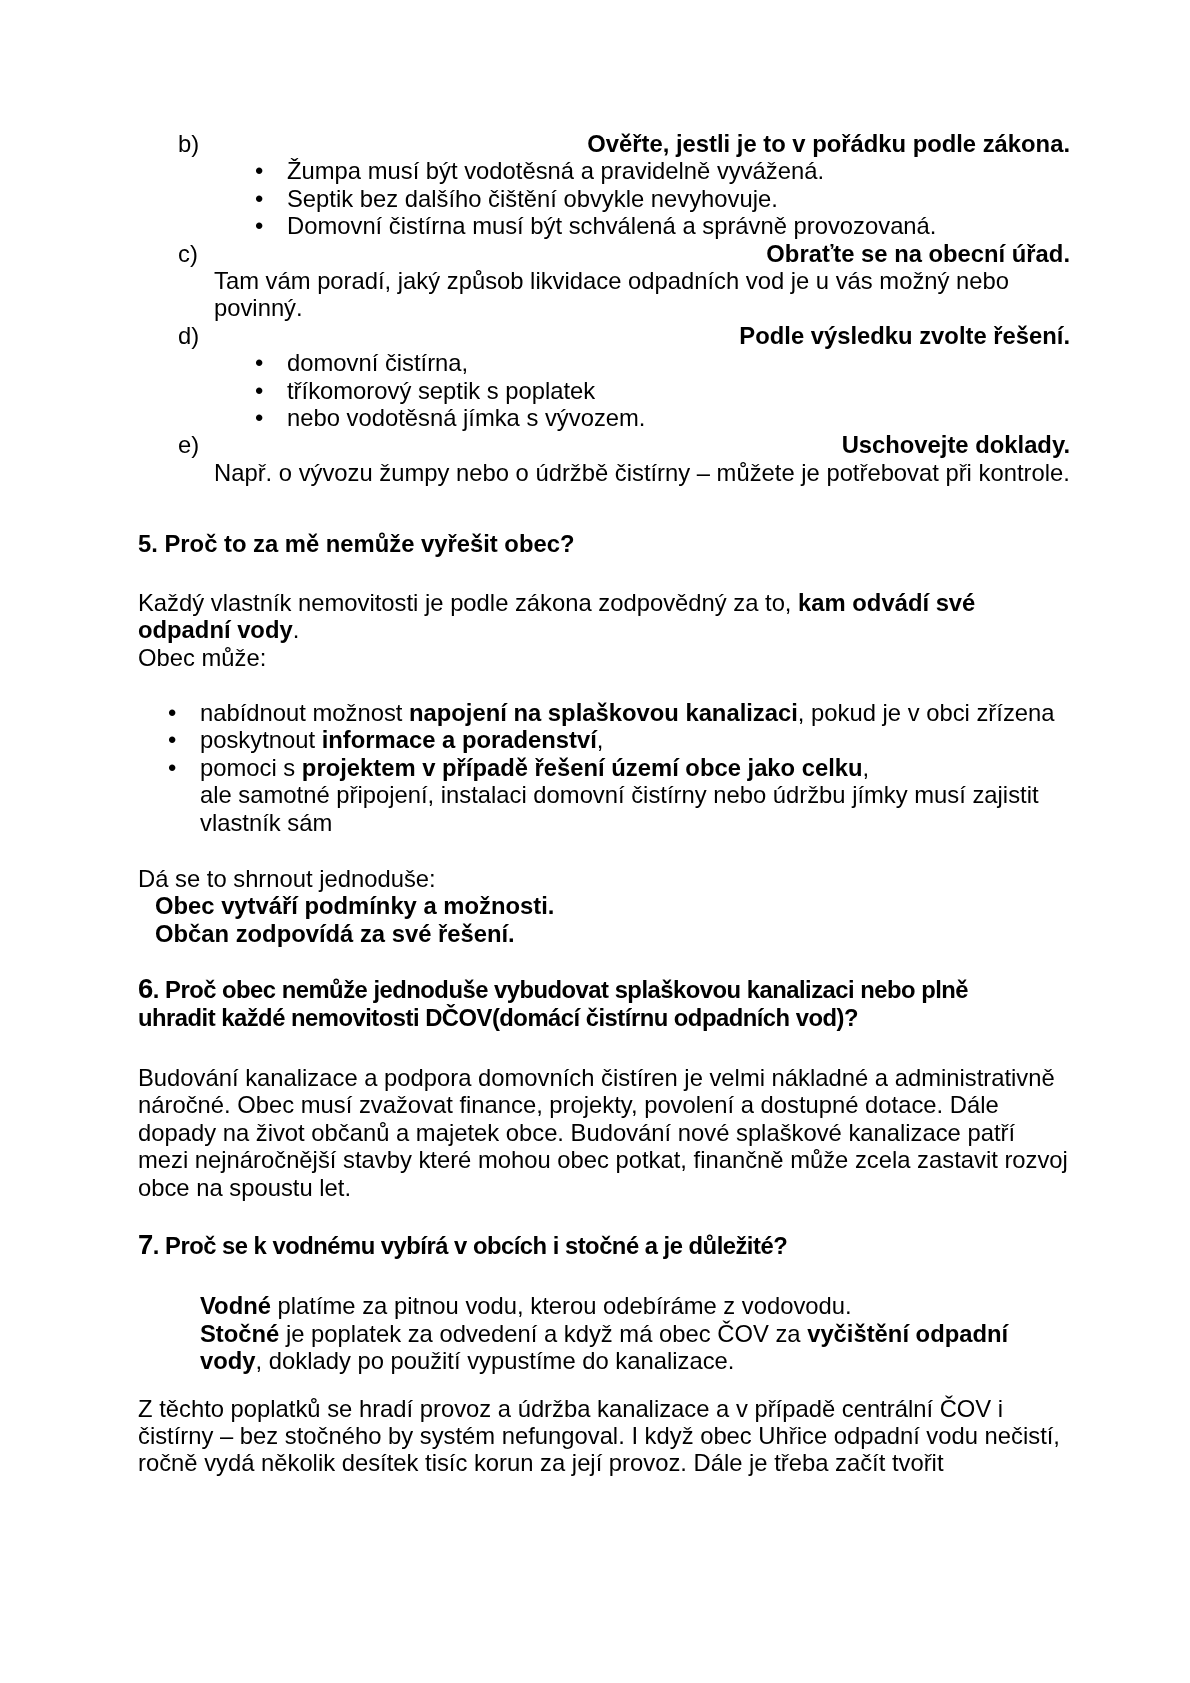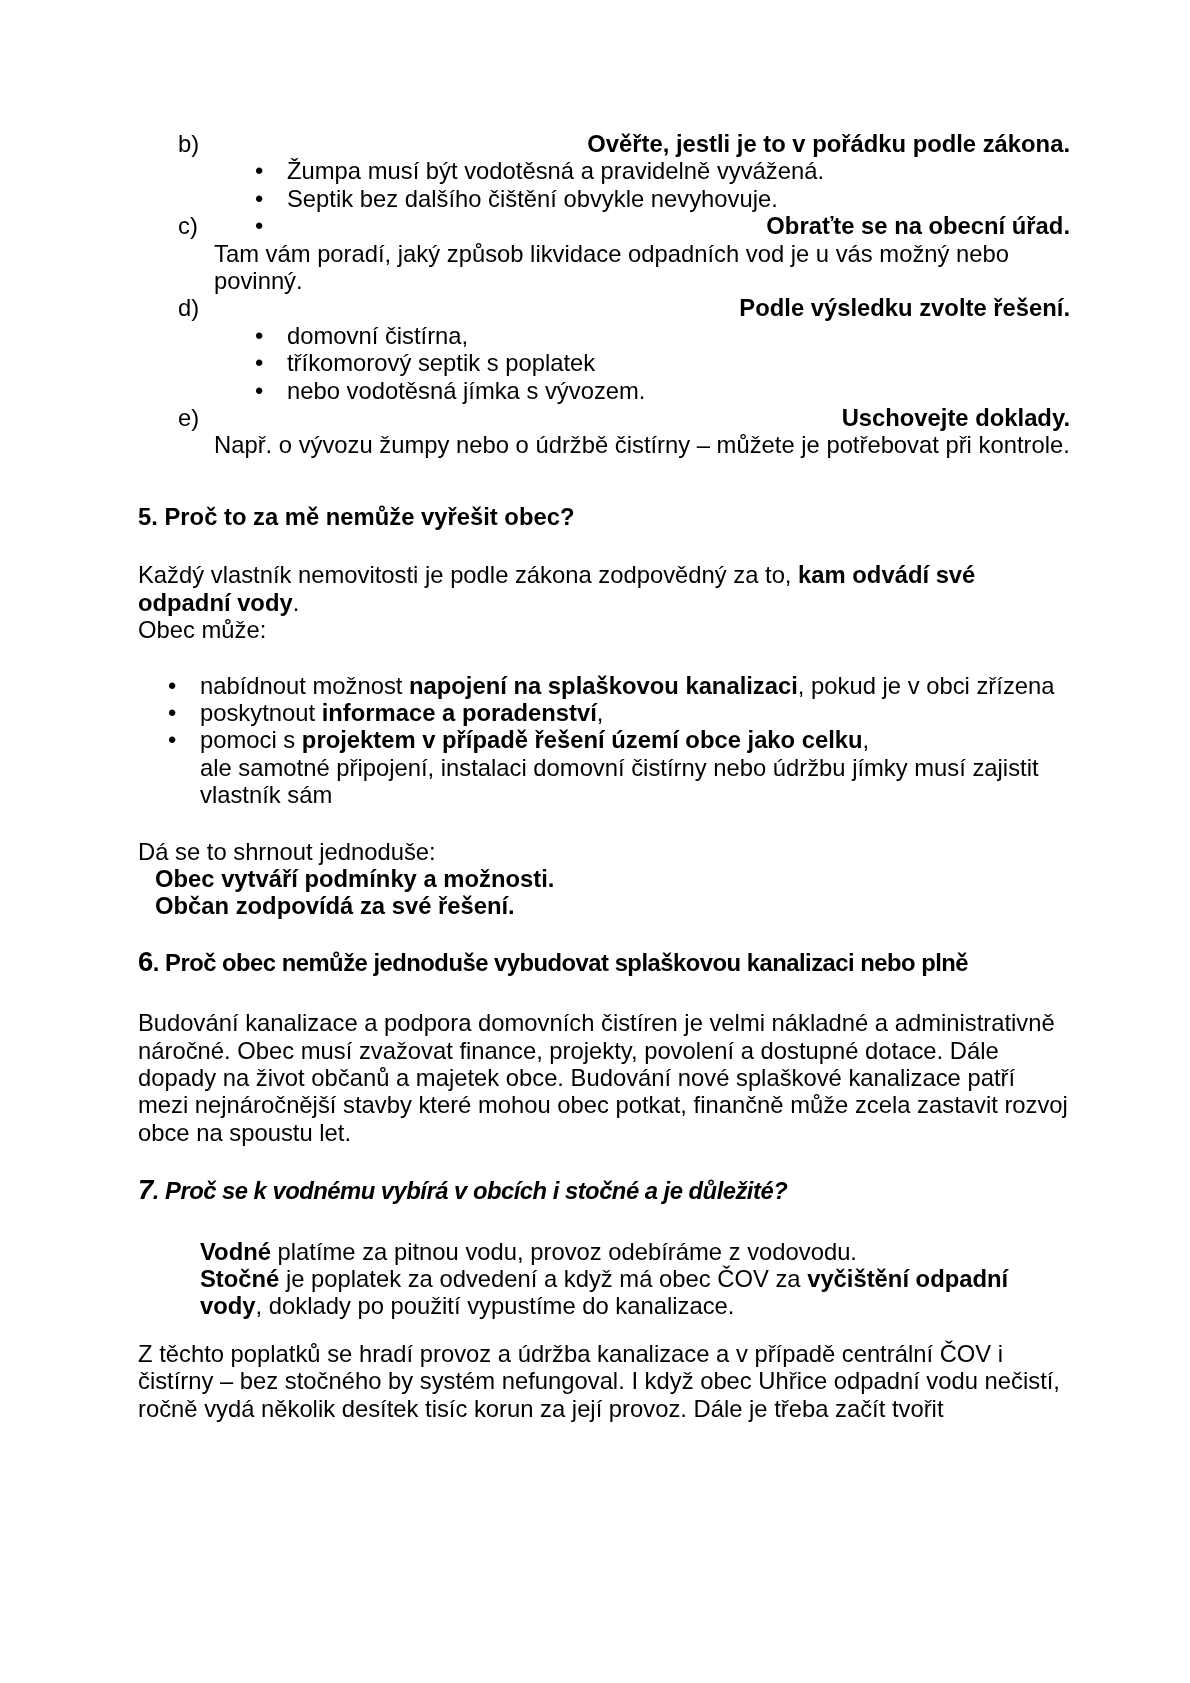--- a/index.html
+++ b/index.html
@@ -42,21 +42,21 @@
   .hnum { font-size: 27.5px; }
   .hcond { letter-spacing: -0.5px; }
   .hline { display: block; }
 
   .sec5-heading { margin-top: 44px; margin-bottom: 31px; }
   .q5-bullets { margin-top: 28px; }
   .summary-intro { margin-top: 29px; }
   .summary-line { padding-left: 17px; font-weight: bold; }
 
   .sec6-heading { margin-top: 28px; margin-bottom: 33px; }
-  .sec7-heading { margin-top: 30px; margin-bottom: 33px; font-style: italic; }
+  .sec7-heading { margin-top: 30px; margin-bottom: 33px; }
 
   .indent-block { padding-left: 62px; }
   .closing-para { margin-top: 20px; }
 </style>
 </head>
 <body>
 
 <div class="page">
 
   <div class="abc-item">
@@ -65,20 +65,21 @@
     <div class="sub-bullet">
       <span class="marker">•</span>
       <span>Žumpa musí být vodotěsná a pravidelně vyvážená.</span>
     </div>
     <div class="sub-bullet">
       <span class="marker">•</span>
       <span>Septik bez dalšího čištění obvykle nevyhovuje.</span>
     </div>
     <div class="sub-bullet">
       <span class="marker">•</span>
+      <span>Domovní čistírna musí být schválená a správně provozovaná.</span>
     </div>
   </div>
 
   <div class="abc-item">
     <span class="abc-letter">c)</span>
     <div class="bold">Obraťte se na obecní úřad.</div>
     <div>Tam vám poradí, jaký způsob likvidace odpadních vod je u vás možný nebo povinný.</div>
   </div>
 
   <div class="abc-item">
@@ -126,31 +127,32 @@
     </div>
     <div class="l1-cont">ale samotné připojení, instalaci domovní čistírny nebo údržbu jímky musí zajistit vlastník sám</div>
   </div>
 
   <div class="summary-intro">Dá se to shrnout jednoduše:</div>
   <div class="summary-line">Obec vytváří podmínky a možnosti.</div>
   <div class="summary-line">Občan zodpovídá za své řešení.</div>
 
   <div class="heading sec6-heading">
     <span class="hline hcond"><span class="hnum">6</span><span>. Proč obec nemůže jednoduše vybudovat splaškovou kanalizaci nebo plně</span></span>
+    <span class="hline hcond">uhradit každé nemovitosti DČOV(domácí čistírnu odpadních vod)?</span>
   </div>
 
   <div>Budování kanalizace a podpora domovních čistíren je velmi nákladné a administrativně náročné. Obec musí zvažovat finance, projekty, povolení a dostupné dotace. Dále dopady na život občanů a majetek obce. Budování nové splaškové kanalizace patří mezi nejnáročnější stavby které mohou obec potkat, finančně může zcela zastavit rozvoj obce na spoustu let.</div>
 
   <div class="heading sec7-heading">
     <span class="hline hcond"><span class="hnum">7</span><span>. Proč se k vodnému vybírá v obcích i stočné a je důležité?</span></span>
   </div>
 
   <div class="indent-block">
     <div>
-      <span class="bold">Vodné</span><span> platíme za pitnou vodu, provoz odebíráme z vodovodu.</span>
+      <span class="bold">Vodné</span><span> platíme za pitnou vodu, kterou odebíráme z vodovodu.</span>
     </div>
     <div>
       <span class="bold">Stočné</span><span> je poplatek za odvedení a když má obec ČOV za </span><span class="bold">vyčištění odpadní vody</span><span>, doklady po použití vypustíme do kanalizace.</span>
     </div>
   </div>
 
   <div class="closing-para">Z těchto poplatků se hradí provoz a údržba kanalizace a v případě centrální ČOV i čistírny – bez stočného by systém nefungoval. I když obec Uhřice odpadní vodu nečistí, ročně vydá několik desítek tisíc korun za její provoz. Dále je třeba začít tvořit</div>
 
 </div>
 

